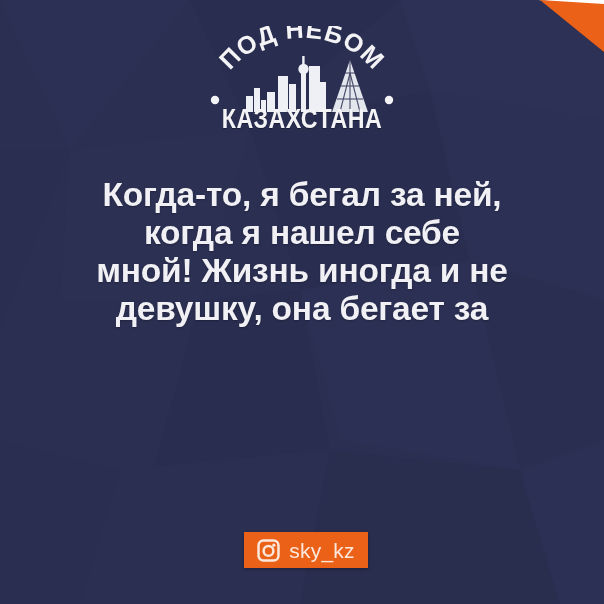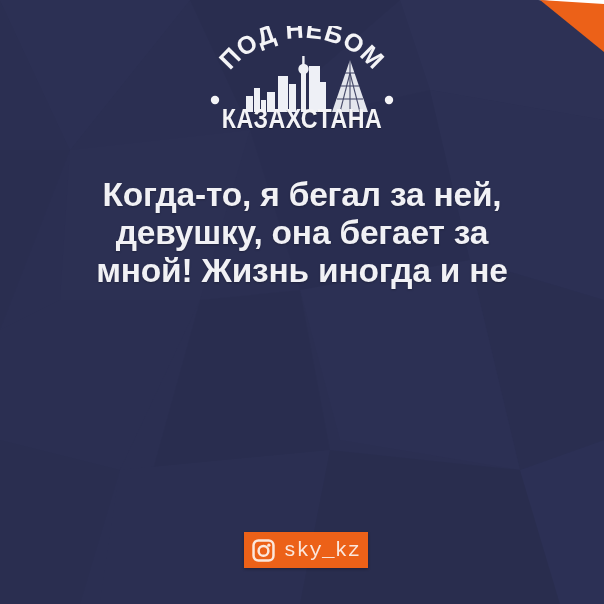--- a/index.html
+++ b/index.html
@@ -102,21 +102,20 @@
     width: 23px;
     height: 23px;
     display: block;
     flex: none;
   }
   #ig-handle {
     color: #fbe7dc;
     font-size: 21px;
     line-height: 1;
     letter-spacing: 0.2px;
-    font-family: Liberation Mono, monospace;
   }
 </style>
 </head>
 <body>
 
 <div id="card">
 
   <svg id="poly-bg" viewBox="0 0 604 604" preserveAspectRatio="none">
     <rect x="0" y="0" width="604" height="604" fill="#2b2f52"></rect>
     <g opacity="0.5">
@@ -181,22 +180,23 @@
           <line x1="138" y1="86" x2="148" y2="47"></line>
           <line x1="158" y1="86" x2="148" y2="47"></line>
         </g>
       </g>
     </svg>
     <span id="logo-country">КАЗАХСТАНА</span>
   </div>
 
   <div id="quote">
     <span class="qline">Когда-то, я бегал за ней,</span>
+    <span class="qline">когда я нашел себе</span>
+    <span class="qline">мной! Жизнь иногда и не</span>
     <span class="qline">девушку, она бегает за</span>
-    <span class="qline">мной! Жизнь иногда и не</span>
   </div>
 
   <div id="watermark">
     <svg id="ig-icon" viewBox="0 0 24 24">
       <rect x="1.6" y="1.6" width="20.8" height="20.8" rx="5" ry="5" fill="none" stroke="#fbe7dc" stroke-width="2.6"></rect>
       <circle cx="12" cy="12.4" r="5.1" fill="none" stroke="#fbe7dc" stroke-width="2.6"></circle>
       <circle cx="17.6" cy="6.4" r="1.7" fill="#fbe7dc"></circle>
     </svg>
     <span id="ig-handle">sky_kz</span>
   </div>

